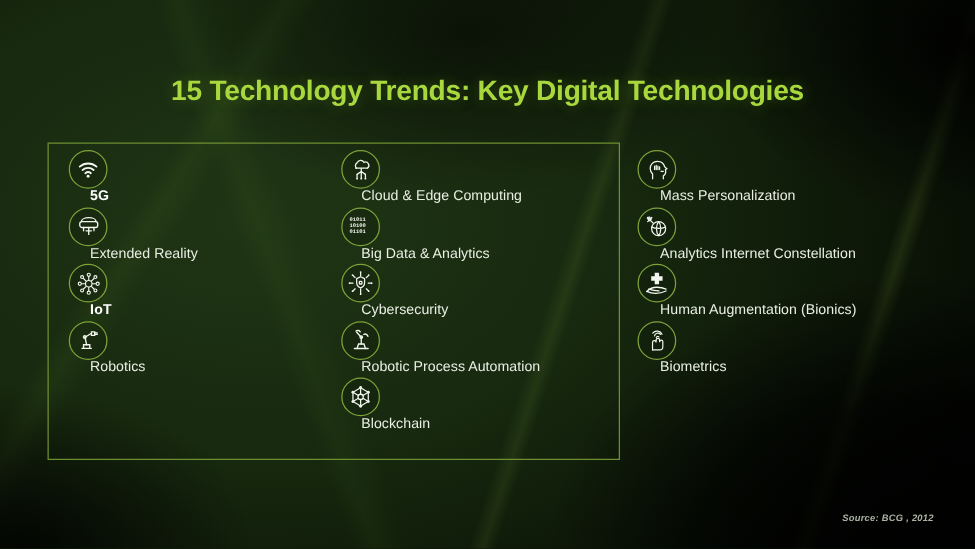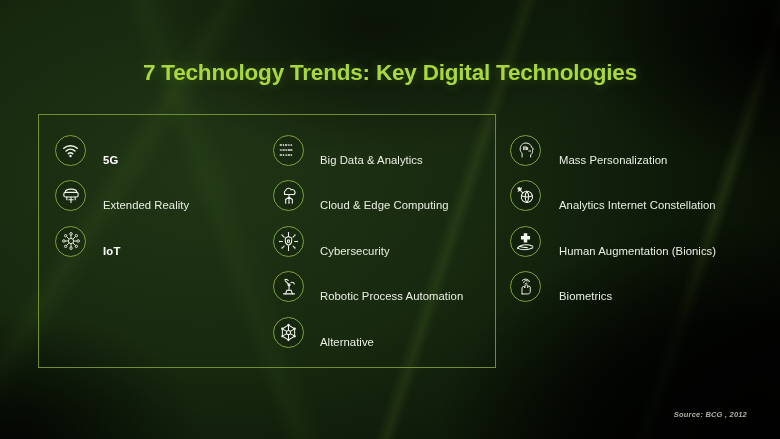--- a/index.html
+++ b/index.html
@@ -43,21 +43,21 @@
     width:458px; height:254px;
     border:1px solid #6d8f30;
   }
 
   
   .col { position:absolute; top:120px; }
   #col1 { left:55px;  }
   #col2 { left:273px; }
   #col3 { left:510px; }
 
-  .row { position:relative; height:45.5px; display:flex; align-items:flex-end; }
+  .row { position:relative; height:45.5px; display:flex; align-items:flex-start;flex-direction:column; }
   .ring {
     width:31px; height:31px; flex:0 0 31px;
     border:1px solid #7ea23a;
     border-radius:50%;
     display:flex; align-items:center; justify-content:center;
     background:rgba(10,22,6,.25);
   }
   .ring svg { display:block; }
   .label {
     margin-left:17px;
@@ -77,21 +77,21 @@
     font-size:7.5px; font-style:italic; font-weight:bold;
     color:#c9d2c0; letter-spacing:.2px;
     opacity:.85;
   }
 </style>
 </head>
 <body>
 
 <div id="slide">
 
-  <div id="title">7 Technology Trends: Key Digital Technologies</div>
+  <div id="title">15 Technology Trends: Key Digital Technologies</div>
 
   <div id="panel"></div>
 
   <div class="col" id="col1">
 
     <div class="row">
       <span class="ring">
         <svg width="19" height="19" viewBox="0 0 24 24" fill="none" stroke="#f2f6ee" stroke-width="1.9" stroke-linecap="round">
           <path d="M3.5 9.2a13 13 0 0 1 17 0"></path>
             <path d="M6.4 12.6a8.6 8.6 0 0 1 11.2 0"></path>
@@ -125,50 +125,64 @@
             <circle cx="18.4" cy="5.6" r="1.4"></circle>
           <circle cx="5.6" cy="18.4" r="1.4"></circle>
             <circle cx="18.4" cy="18.4" r="1.4"></circle>
           <path d="M12 4.9v4M12 15.1v4M4.9 12h4M15.1 12h4M6.7 6.7l2.8 2.8M17.3 6.7l-2.8 2.8M6.7 17.3l2.8-2.8M17.3 17.3l-2.8-2.8"></path>
         </svg>
       </span>
       <span class="label bold">IoT</span>
     </div>
 
 
+    <div class="row">
+      <span class="ring">
+        <svg width="20" height="20" viewBox="0 0 24 24" fill="none" stroke="#f2f6ee" stroke-width="1.3" stroke-linecap="round">
+          <path d="M5.5 20h9"></path>
+            <path d="M7 20v-3.4h6V20"></path>
+          <path d="M10 16.6 8.4 9.4"></path>
+            <path d="M8.4 9.4 13.8 6"></path>
+          <circle cx="8.2" cy="9.2" r="1.3"></circle>
+          <path d="M14.6 4.2h3.1v3.3h-3.1z"></path>
+          <path d="M18 5.2h2.2M18 6.6h2.2"></path>
+        </svg>
+      </span>
+      <span class="label">Robotics</span>
+    </div>
   </div>
 
   <div class="col" id="col2">
-
-    <div class="row">
-      <span class="ring">
-        <svg width="21" height="20" viewBox="0 0 26 24" fill="#f2f6ee">
-          <g font-family="'Liberation Mono', monospace" font-size="5.4" font-weight="bold">
-            <text x="2" y="7">01011</text>
-            <text x="2" y="13">10100</text>
-            <text x="2" y="19">01101</text>
-          </g>
-        </svg>
-      </span>
-      <span class="label">Big Data &amp; Analytics</span>
-    </div>
 
     <div class="row">
       <span class="ring">
         <svg width="20" height="20" viewBox="0 0 24 24" fill="none" stroke="#f2f6ee" stroke-width="1.25" stroke-linecap="round">
           <path d="M7.4 10.2a3.1 3.1 0 0 1 .6-5 3.6 3.6 0 0 1 6.6-.6 3.3 3.3 0 0 1 3.4 5.6"></path>
           <path d="M6.6 10.2h11.2"></path>
           <path d="M12 10.4v9.4M12 13.4 8 16.2M12 13.4l4 2.8"></path>
           <path d="M8 16.2v3.4M16 16.2v3.4"></path>
           <circle cx="8" cy="20.3" r=".9" fill="#f2f6ee" stroke="none"></circle>
           <circle cx="12" cy="20.3" r=".9" fill="#f2f6ee" stroke="none"></circle>
           <circle cx="16" cy="20.3" r=".9" fill="#f2f6ee" stroke="none"></circle>
         </svg>
       </span>
       <span class="label">Cloud &amp; Edge Computing</span>
+    </div>
+
+    <div class="row">
+      <span class="ring">
+        <svg width="21" height="20" viewBox="0 0 26 24" fill="#f2f6ee">
+          <g font-family="'Liberation Mono', monospace" font-size="5.4" font-weight="bold">
+            <text x="2" y="7">01011</text>
+            <text x="2" y="13">10100</text>
+            <text x="2" y="19">01101</text>
+          </g>
+        </svg>
+      </span>
+      <span class="label">Big Data &amp; Analytics</span>
     </div>
 
     <div class="row">
       <span class="ring">
         <svg width="21" height="21" viewBox="0 0 24 24" fill="none" stroke="#f2f6ee" stroke-width="1.15" stroke-linecap="round">
           <path d="M12 6.2 15.6 8v3.6c0 2.3-1.6 4-3.6 4.7-2-0.7-3.6-2.4-3.6-4.7V8z"></path>
           <rect x="10.8" y="10.4" width="2.4" height="2.4" rx=".5"></rect>
           <path d="M12 2.4v2.6M12 17.2v4.4M2.4 12h2.6M19 12h2.6"></path>
           <path d="M5.2 5.2 7 7M19 5.2 17.2 7M5.2 19 7 17.2M19 19 17.2 17.2"></path>
           <circle cx="12" cy="1.9" r=".8" fill="#f2f6ee" stroke="none"></circle>
@@ -206,21 +220,21 @@
           <circle cx="12" cy="12" r="2.4"></circle>
           <path d="M12 3.6v6M12 14.4v6M5 7.8l4.9 2.9M19 7.8l-4.9 2.9M5 16.2l4.9-2.9M19 16.2l-4.9-2.9"></path>
           <circle cx="12" cy="3.4" r="1.3" fill="#f2f6ee" stroke="none"></circle>
           <circle cx="12" cy="20.6" r="1.3" fill="#f2f6ee" stroke="none"></circle>
           <circle cx="4.9" cy="7.7" r="1.3" fill="#f2f6ee" stroke="none"></circle>
           <circle cx="19.1" cy="7.7" r="1.3" fill="#f2f6ee" stroke="none"></circle>
           <circle cx="4.9" cy="16.3" r="1.3" fill="#f2f6ee" stroke="none"></circle>
           <circle cx="19.1" cy="16.3" r="1.3" fill="#f2f6ee" stroke="none"></circle>
         </svg>
       </span>
-      <span class="label">Alternative</span>
+      <span class="label">Blockchain</span>
     </div>
   </div>
 
   <div class="col" id="col3">
 
 
     <div class="row">
       <span class="ring">
         <svg width="20" height="20" viewBox="0 0 24 24" fill="none" stroke="#f2f6ee" stroke-width="1.2" stroke-linecap="round">
           <path d="M17.6 20.4v-2.8c1.4-.7 2.3-2.3 2.3-4.1 0-1-.3-1.8-.3-1.8l1.4-1-2-1.6C18.2 6 15.6 3.6 12 3.6c-4.2 0-7 3.2-7 7.2 0 2.6 1.3 4 2.3 5v4.6"></path>

